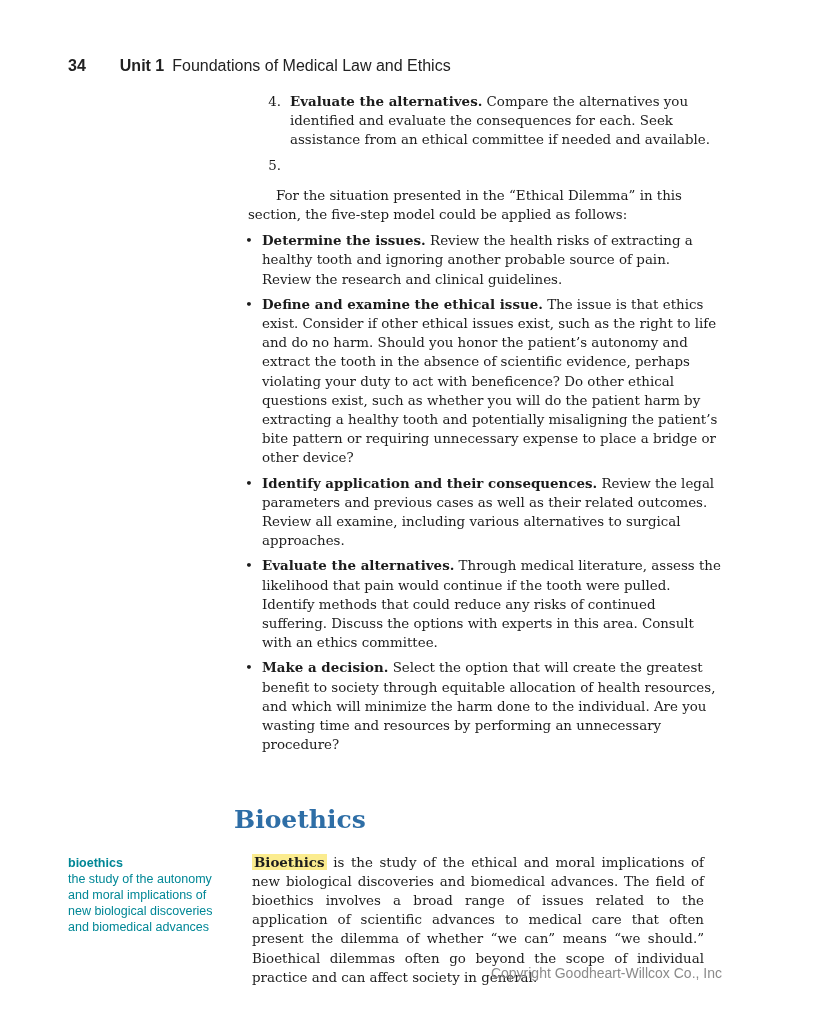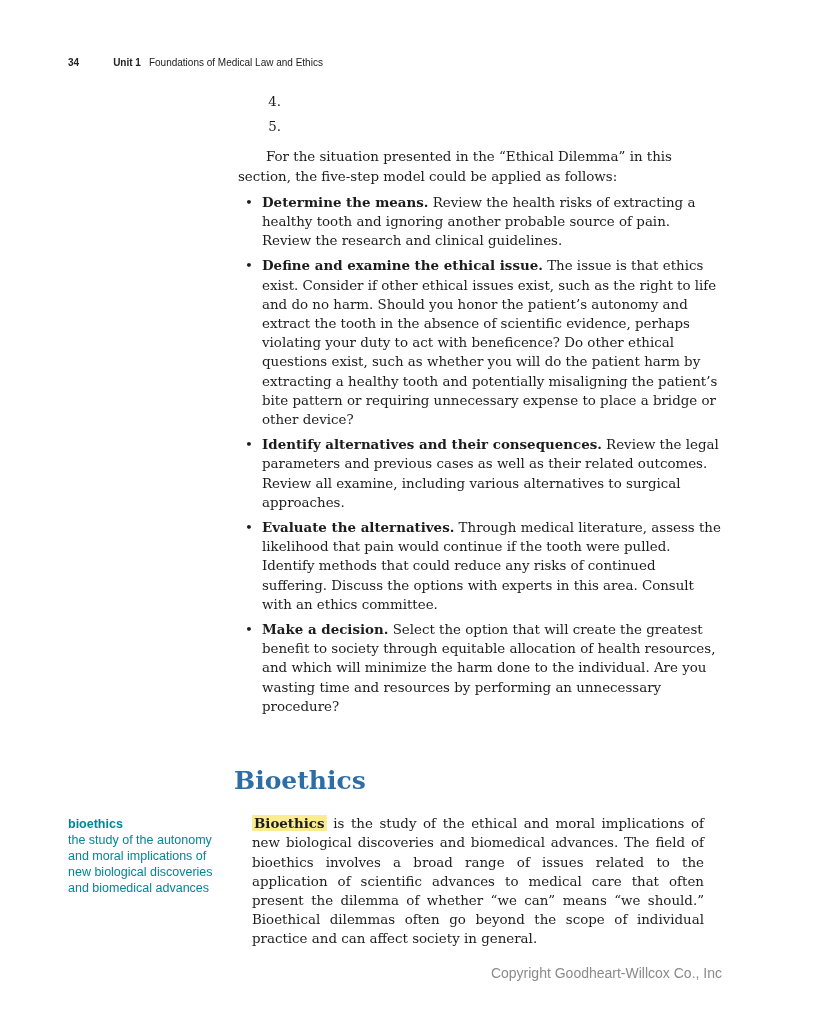--- a/index.html
+++ b/index.html
@@ -14,21 +14,21 @@
     overflow: hidden;
   }
 
   
   .running-head {
     position: absolute;
     top: 57px;
     left: 68px;
     right: 94px;
     font-family: "Liberation Sans", sans-serif;
-    font-size: 10px;
+    font-size: 16px;
     color: #222;
     white-space: nowrap;
   }
   .running-head .page-num { font-weight: bold; margin-right: 34px; }
   .running-head .unit-label { font-weight: bold; margin-right: 8px; }
   .running-head .unit-title { font-weight: normal; }
 
   
   .body-col {
     position: absolute;
@@ -43,21 +43,21 @@
   .numbered-item .num {
     width: 56px;
     padding-right: 9px;
     box-sizing: border-box;
     text-align: right;
     flex: 0 0 auto;
   }
   .numbered-item .item-text { flex: 1 1 auto; }
 
   .intro-para {
-    margin: 11px 0 7px 4px;
+    margin: 11px 0 7px 14px;
     text-indent: 28px;
   }
 
   .bullet-item { display: flex; margin-bottom: 6px; }
   .bullet-item .marker {
     width: 28px;
     padding-left: 11px;
     box-sizing: border-box;
     flex: 0 0 auto;
   }
@@ -112,41 +112,42 @@
 <div class="page">
 
   <header class="running-head">
     <span class="page-num">34</span><span class="unit-label">Unit 1</span><span class="unit-title">Foundations of Medical Law and Ethics</span>
   </header>
 
   <div class="body-col">
 
     <div class="numbered-item">
       <span class="num">4.</span>
+      <span class="item-text"><b class="lead">Evaluate the alternatives.</b><span> Compare the alternatives you identified and evaluate the consequences for each. Seek assistance from an ethical committee if needed and available.</span></span>
     </div>
 
     <div class="numbered-item">
       <span class="num">5.</span>
     </div>
 
     <p class="intro-para">For the situation presented in the “Ethical Dilemma” in this section, the five-step model could be applied as follows:</p>
 
     <div class="bullet-item">
       <span class="marker">•</span>
-      <span class="item-text"><b class="lead">Determine the means.</b><span> Review the health risks of extracting a healthy tooth and ignoring another probable source of pain. Review the research and clinical guidelines.</span></span>
+      <span class="item-text"><b class="lead">Determine the issues.</b><span> Review the health risks of extracting a healthy tooth and ignoring another probable source of pain. Review the research and clinical guidelines.</span></span>
     </div>
 
     <div class="bullet-item">
       <span class="marker">•</span>
       <span class="item-text"><b class="lead">Define and examine the ethical issue.</b><span> The issue is that ethics exist. Consider if other ethical issues exist, such as the right to life and do no harm. Should you honor the patient’s autonomy and extract the tooth in the absence of scientific evidence, perhaps violating your duty to act with beneficence? Do other ethical questions exist, such as whether you will do the patient harm by extracting a healthy tooth and potentially misaligning the patient’s bite pattern or requiring unnecessary expense to place a bridge or other device?</span></span>
     </div>
 
     <div class="bullet-item">
       <span class="marker">•</span>
-      <span class="item-text"><b class="lead">Identify alternatives and their consequences.</b><span> Review the legal parameters and previous cases as well as their related outcomes. Review all examine, including various alternatives to surgical approaches.</span></span>
+      <span class="item-text"><b class="lead">Identify application and their consequences.</b><span> Review the legal parameters and previous cases as well as their related outcomes. Review all examine, including various alternatives to surgical approaches.</span></span>
     </div>
 
     <div class="bullet-item">
       <span class="marker">•</span>
       <span class="item-text"><b class="lead">Evaluate the alternatives.</b><span> Through medical literature, assess the likelihood that pain would continue if the tooth were pulled. Identify methods that could reduce any risks of continued suffering. Discuss the options with experts in this area. Consult with an ethics committee.</span></span>
     </div>
 
     <div class="bullet-item">
       <span class="marker">•</span>
       <span class="item-text"><b class="lead">Make a decision.</b><span> Select the option that will create the greatest benefit to society through equitable allocation of health resources, and which will minimize the harm done to the individual. Are you wasting time and resources by performing an unnecessary procedure?</span></span>

